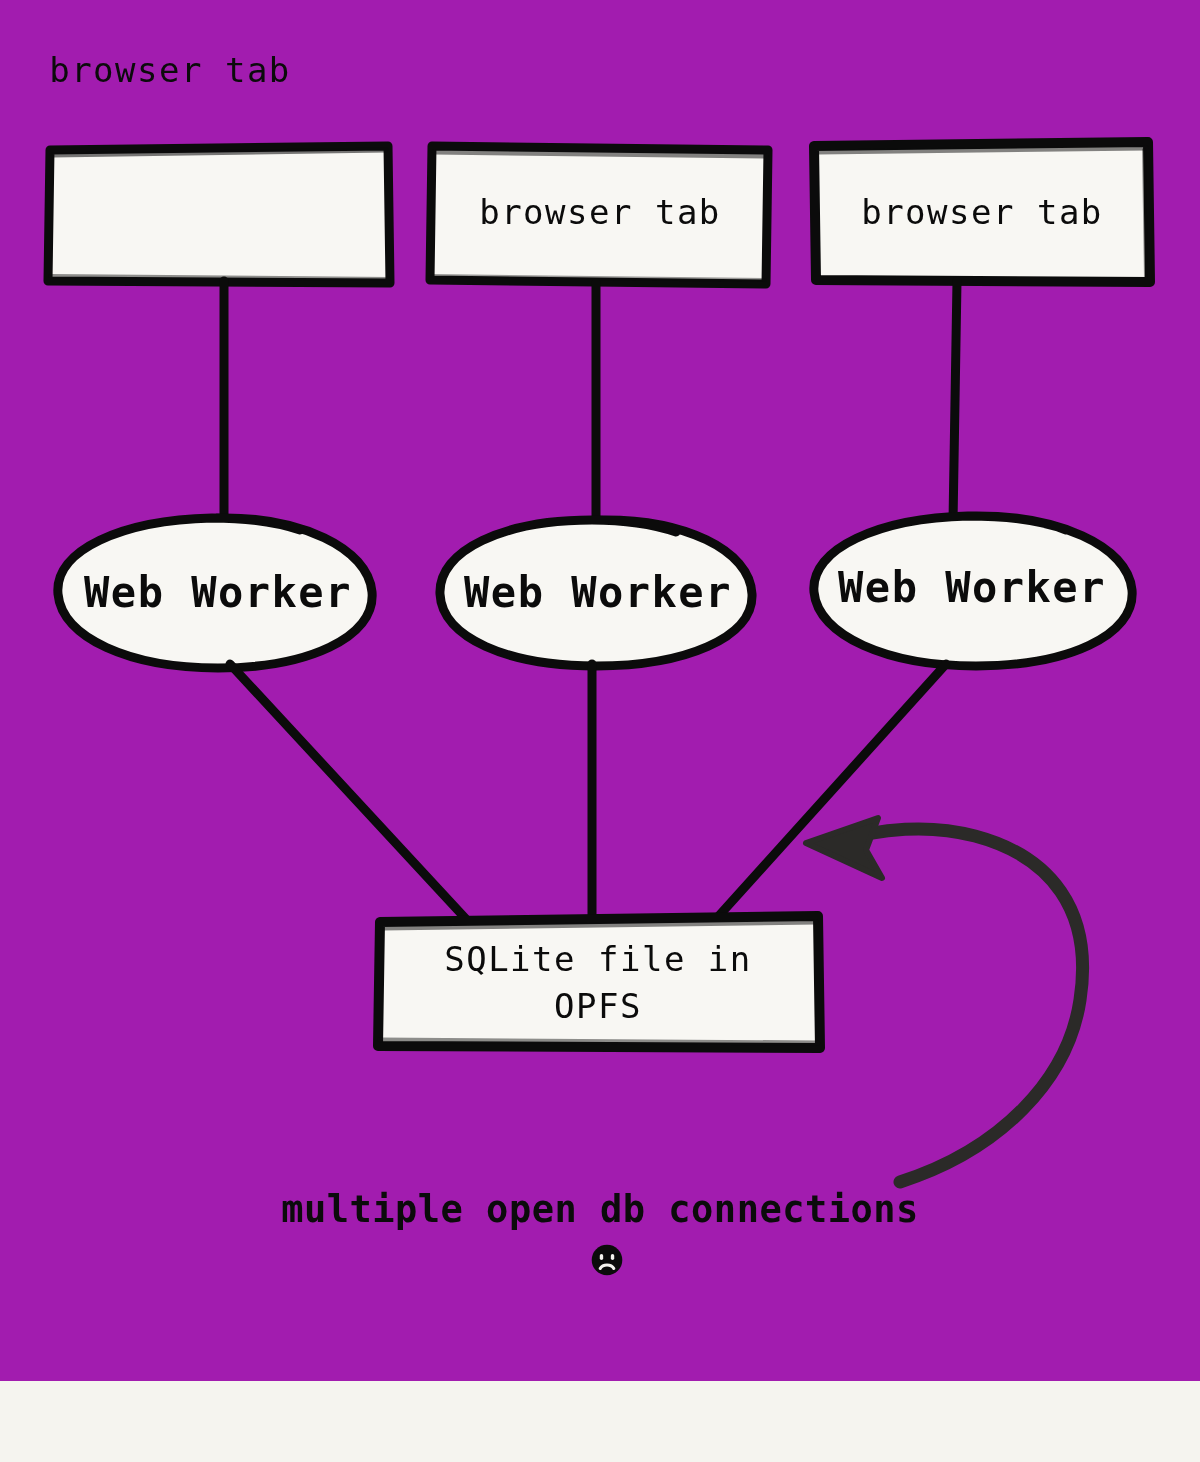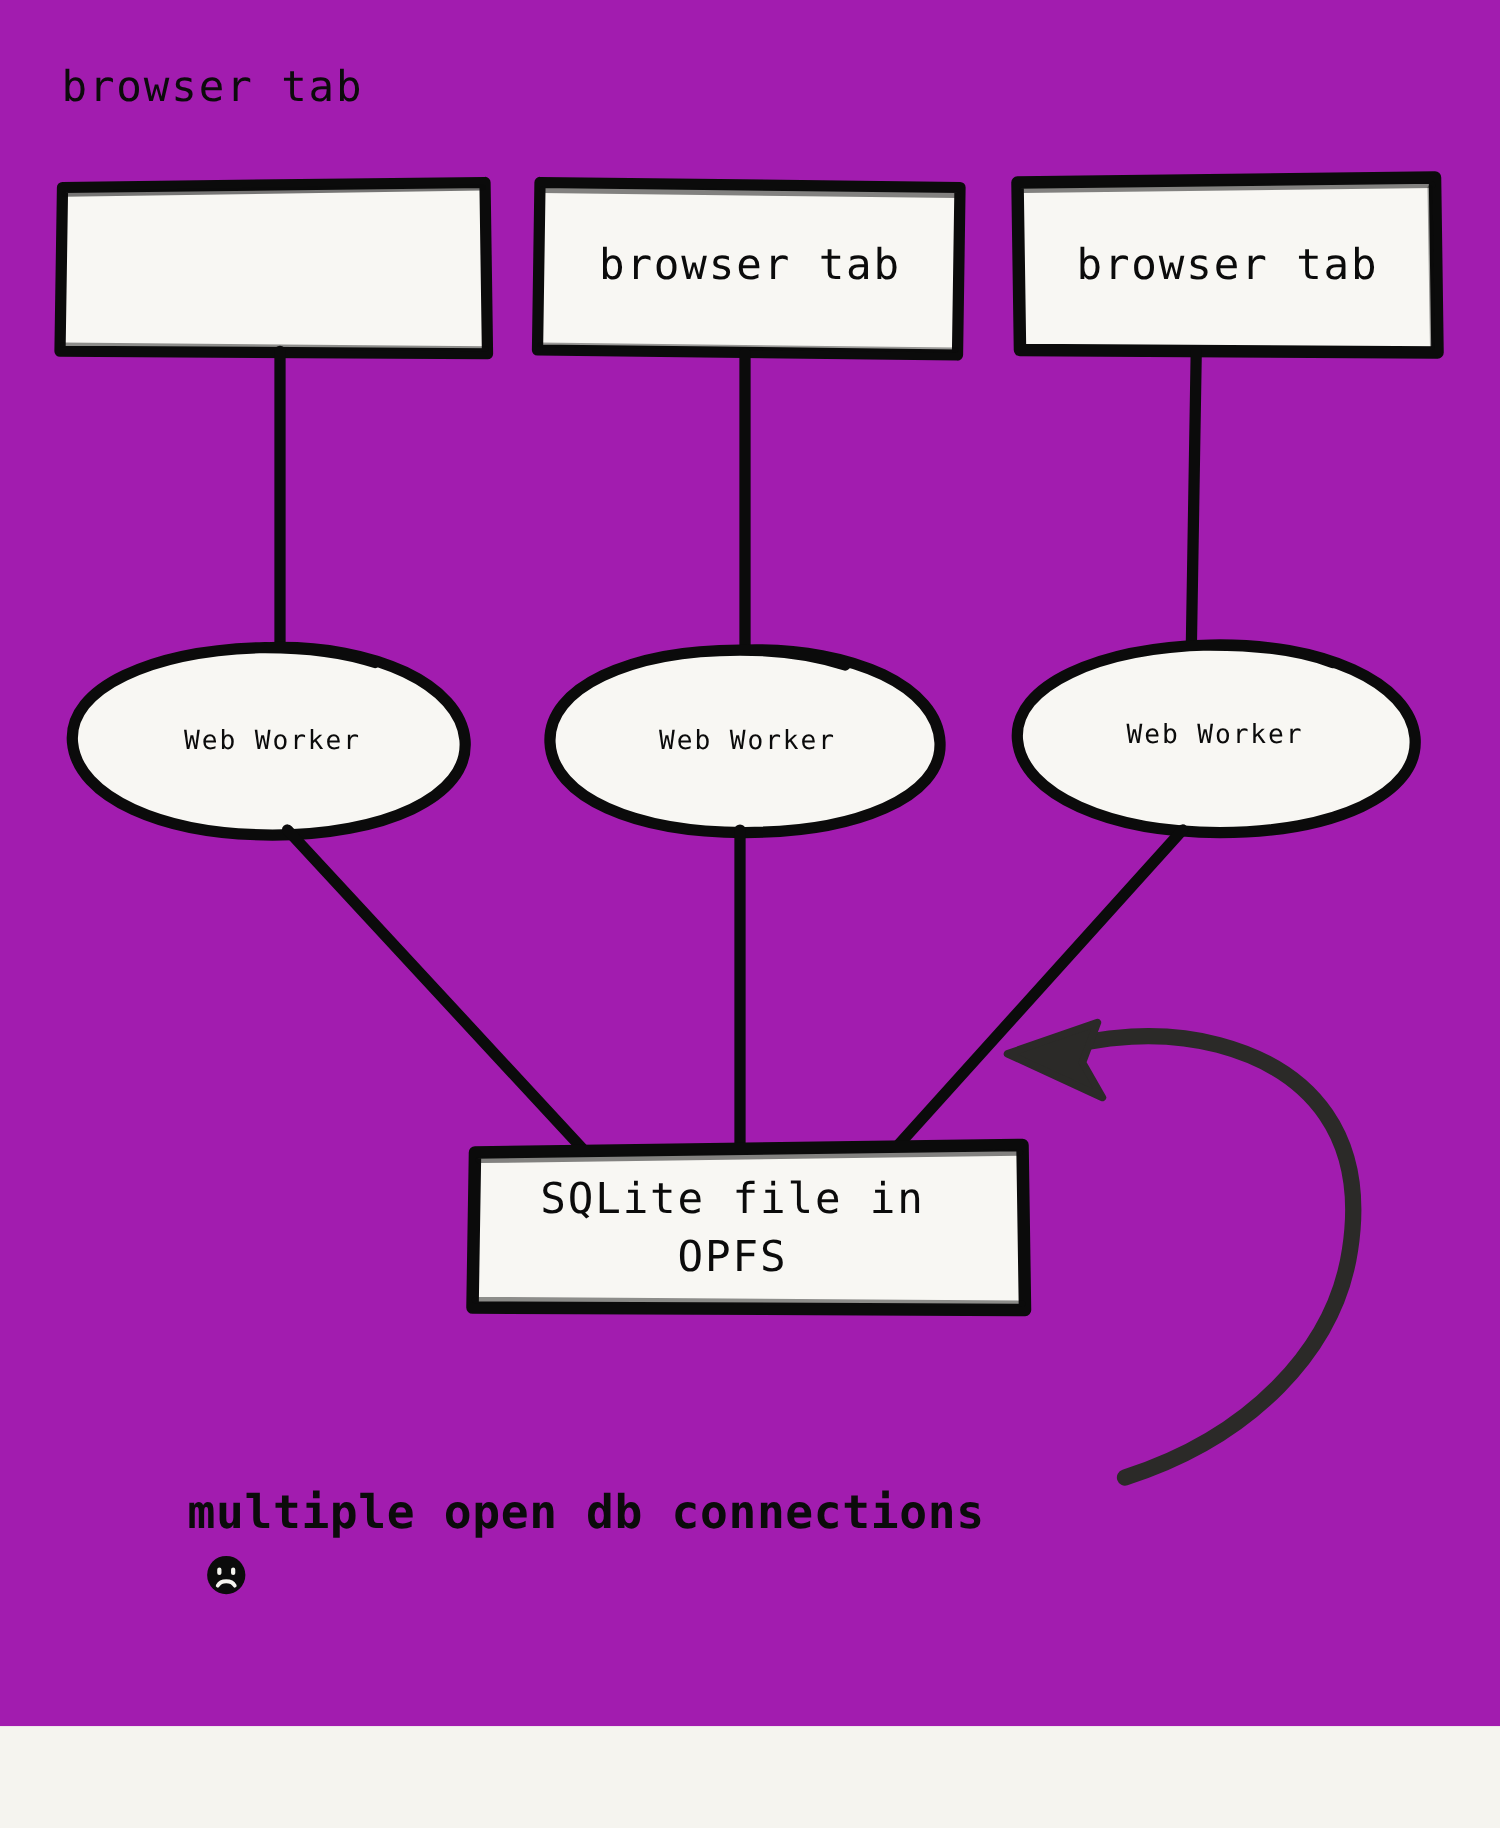--- a/index.html
+++ b/index.html
@@ -33,32 +33,33 @@
     font-size: 34px;
     letter-spacing: 1.5px;
     line-height: 1.32;
     white-space: pre-line;
     pointer-events: none;
   }
   .tab-label   { width: 340px; height: 140px; font-size: 34px; }
   .tab2 { left: 430px; top: 142px; }
   .tab3 { left: 812px; top: 142px; }
 
-  .worker-label { width: 320px; height: 150px; font-size: 21px; }
+  .worker-label { width: 320px; height: 150px; font-size: 42px; font-weight: bold; }
   .w1 { left: 58px;  top: 518px; }
   .w2 { left: 438px; top: 518px; }
   .w3 { left: 812px; top: 513px; }
 
-  .file-label { left: 366px; top: 918px; width: 440px; height: 130px; font-size: 34px; line-height: 1.38; }
+  .file-label { left: 378px; top: 918px; width: 440px; height: 130px; font-size: 34px; line-height: 1.38; }
 
   .caption {
     position: absolute;
     left: 150px;
     top: 1186px;
     width: 900px;
+    text-align: center;
     color: #0b0b0b;
     font-family: "DejaVu Sans Mono", "Liberation Mono", monospace;
     font-size: 37px;
     letter-spacing: 0.5px;
     line-height: 1.32;
     font-weight: 600;
   }
   .caption .line { display: block; }
   .caption .emoji-wrap {
     display: inline-block;

